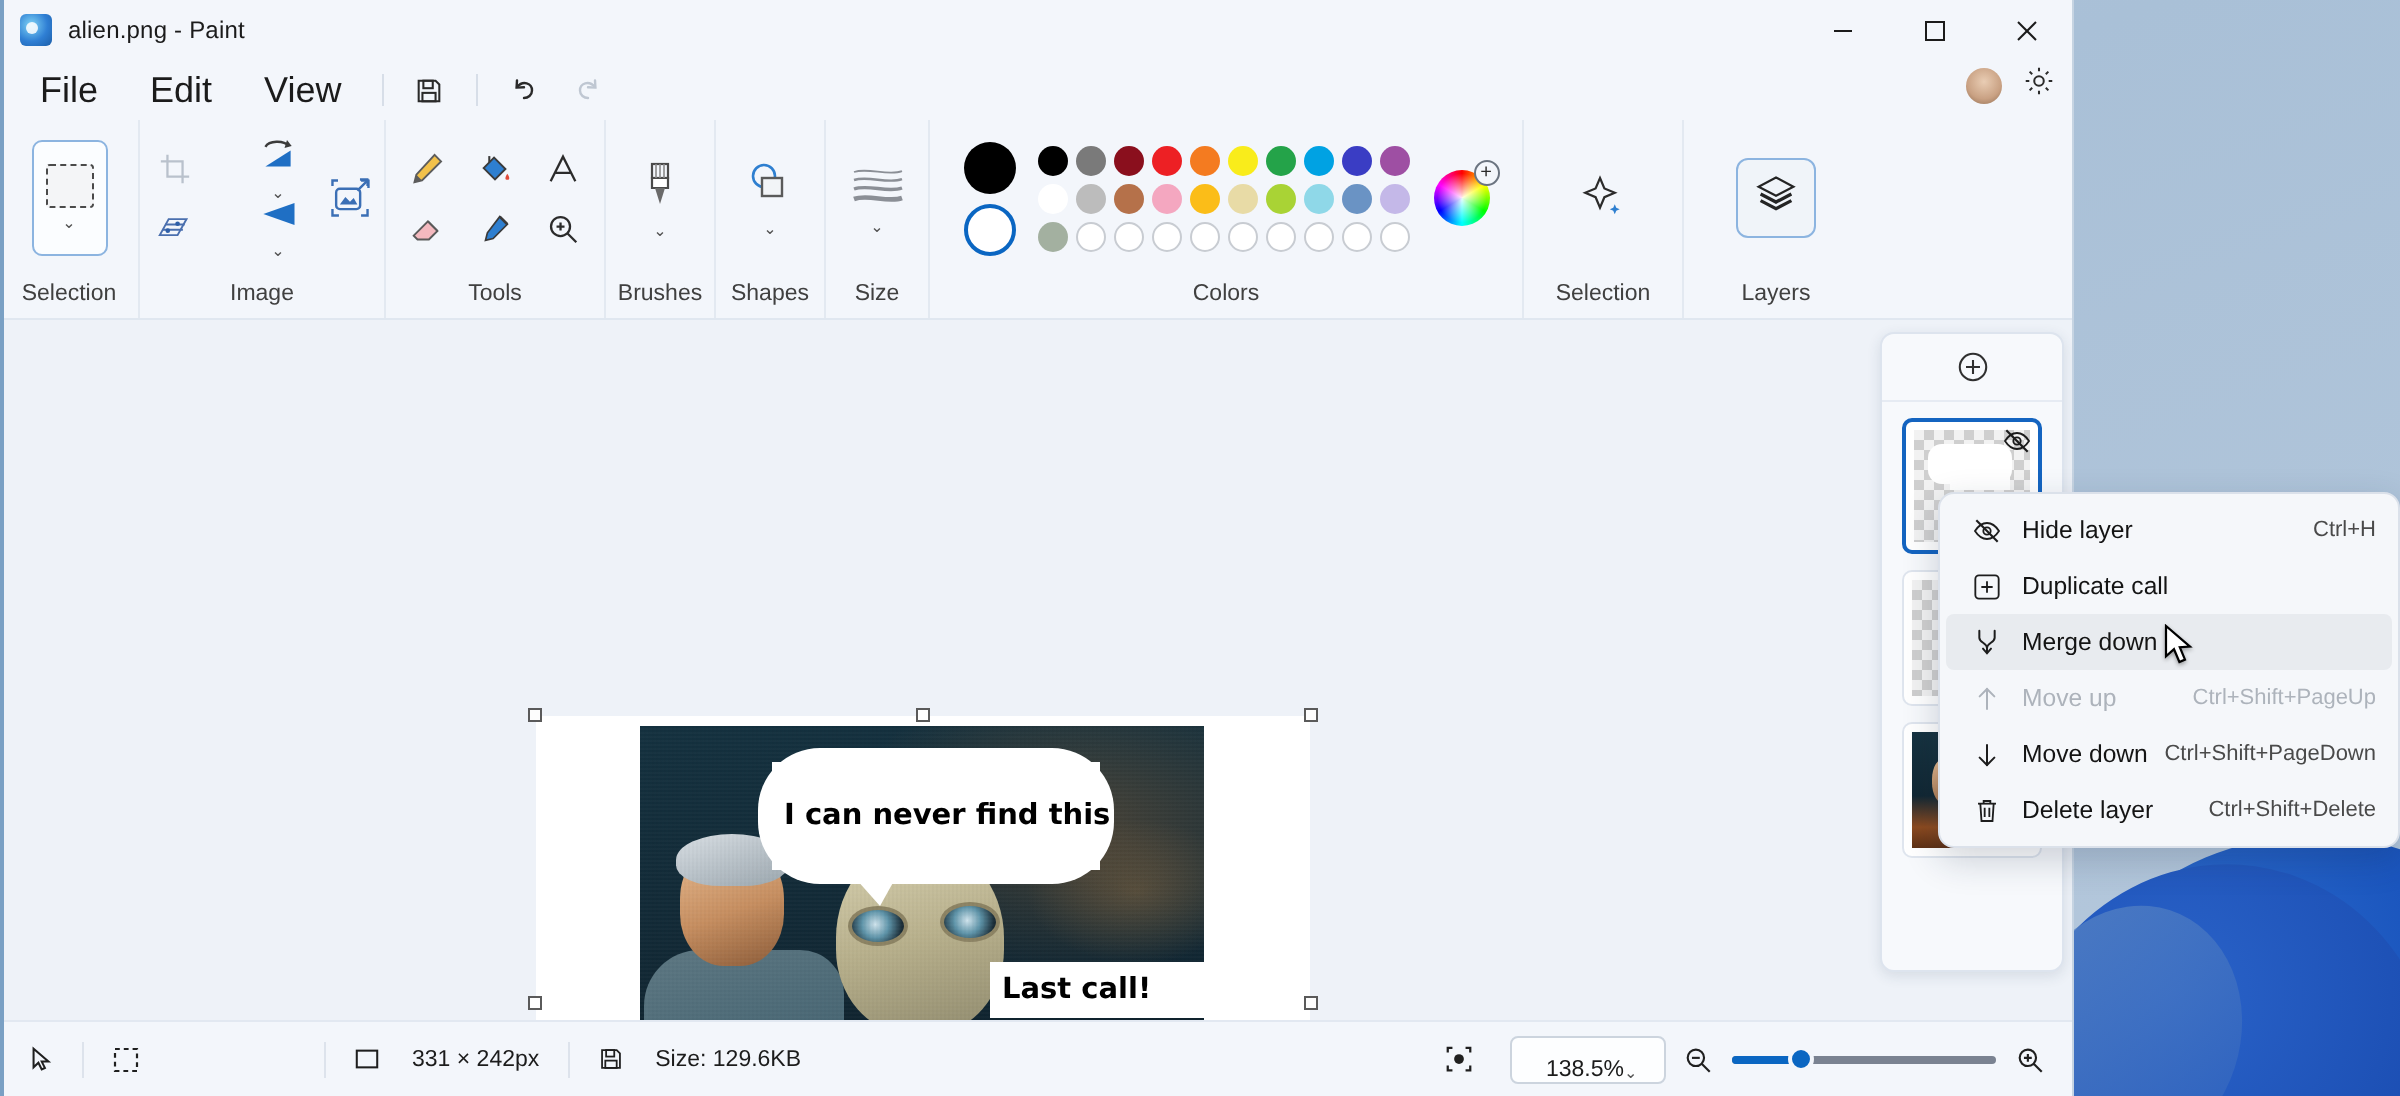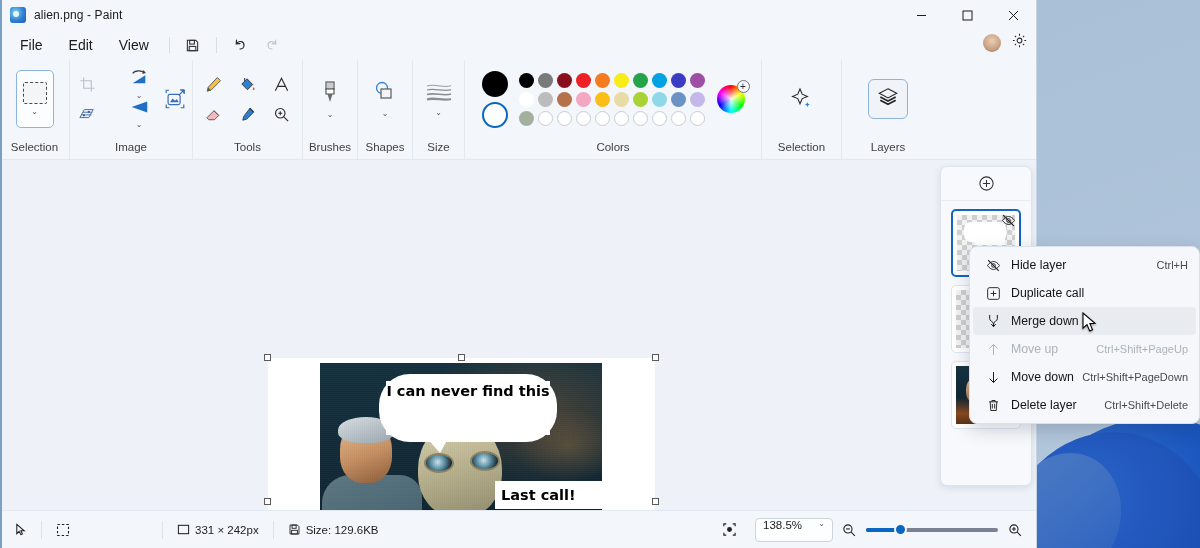--- a/index.html
+++ b/index.html
@@ -84,21 +84,21 @@
   .win-btn svg { display: block; }
 
   
   #menubar {
     height: 30px; display: flex; align-items: center;
     padding-left: 8px; gap: 2px;
     background: #f3f6fb;
   }
   .menu-item {
     height: 24px; padding: 0 12px; display: flex; align-items: center;
-    font-size: 14px; color: #1b1b1b; border-radius: 4px;
+    font-size: 18px; color: #1b1b1b; border-radius: 4px;
   }
   .mb-sep { width: 1px; height: 16px; background: #d7dee8; margin: 0 6px; }
   .mb-icon {
     width: 30px; height: 24px; display: flex; align-items: center; justify-content: center;
     color: #2a2a2a; border-radius: 4px;
   }
   .mb-icon.disabled { color: #bfc7d2; }
   .acct-area {
     position: absolute; right: 8px; top: 32px;
     display: flex; align-items: center; gap: 10px;
@@ -266,21 +266,21 @@
   .bubble-main {
     position: absolute; left: 60px; top: 12px; width: 176px; height: 66px;
     background: #fff;
     border: 6px solid #fff;
     border-radius: 30px;
     box-shadow: 0 0 0 1px rgba(255,255,255,1);
   }
   .bubble-inner {
     position: absolute; left: 66px; top: 18px; width: 164px; height: 54px;
     background: #fff;
-    display: flex; justify-content: center;
+    display: flex; flex-direction: column; justify-content: center;
     padding: 0 6px;
   }
   .bubble-inner span {
     font-family: "DejaVu Sans", sans-serif;
     font-weight: bold; font-size: 14.5px; color: #000; line-height: 1.38;
     white-space: nowrap;
   }
   .bubble-tail {
     position: absolute; left: 104px; top: 72px;
     width: 0; height: 0;
@@ -403,30 +403,30 @@
 
   
   #statusbar {
     position: absolute; left: 0; bottom: 0;
     width: 1037px; height: 38px;
     background: #f3f6fb;
     border-top: 1px solid #e2e8f1;
     display: flex; align-items: center;
   }
   .sb-cell {
-    height: 38px; display: flex; align-items: center; gap: 5px;
+    height: 38px; display: flex; align-items: center; gap: 16px;
     padding: 0 14px;
     font-size: 11.5px; color: #1c1c1c;
   }
   .sb-div { width: 1px; height: 18px; background: #dde3ec; }
   .sb-spacer { flex: 1; }
   .zoom-select {
     width: 78px; height: 24px; border: 1px solid #ccd4de; border-radius: 4px;
-    background: #fdfeff; display: flex; align-items: flex-start; justify-content: space-between;
-    padding: 0 7px; font-size: 11.5px; color: #1b1b1b;
+    background: #fdfeff; display: flex; align-items: flex-end; justify-content: space-between;
+    padding: 0 17px; font-size: 11.5px; color: #1b1b1b;
   }
   .zoom-slider {
     width: 132px; height: 4px; border-radius: 2px; background: #7a8291;
     position: relative; margin: 0 9px;
   }
   .zoom-slider .fill {
     position: absolute; left: 0; top: 0; height: 4px; width: 34px;
     background: #0a66c2; border-radius: 2px;
   }
   .zoom-slider .knob {

